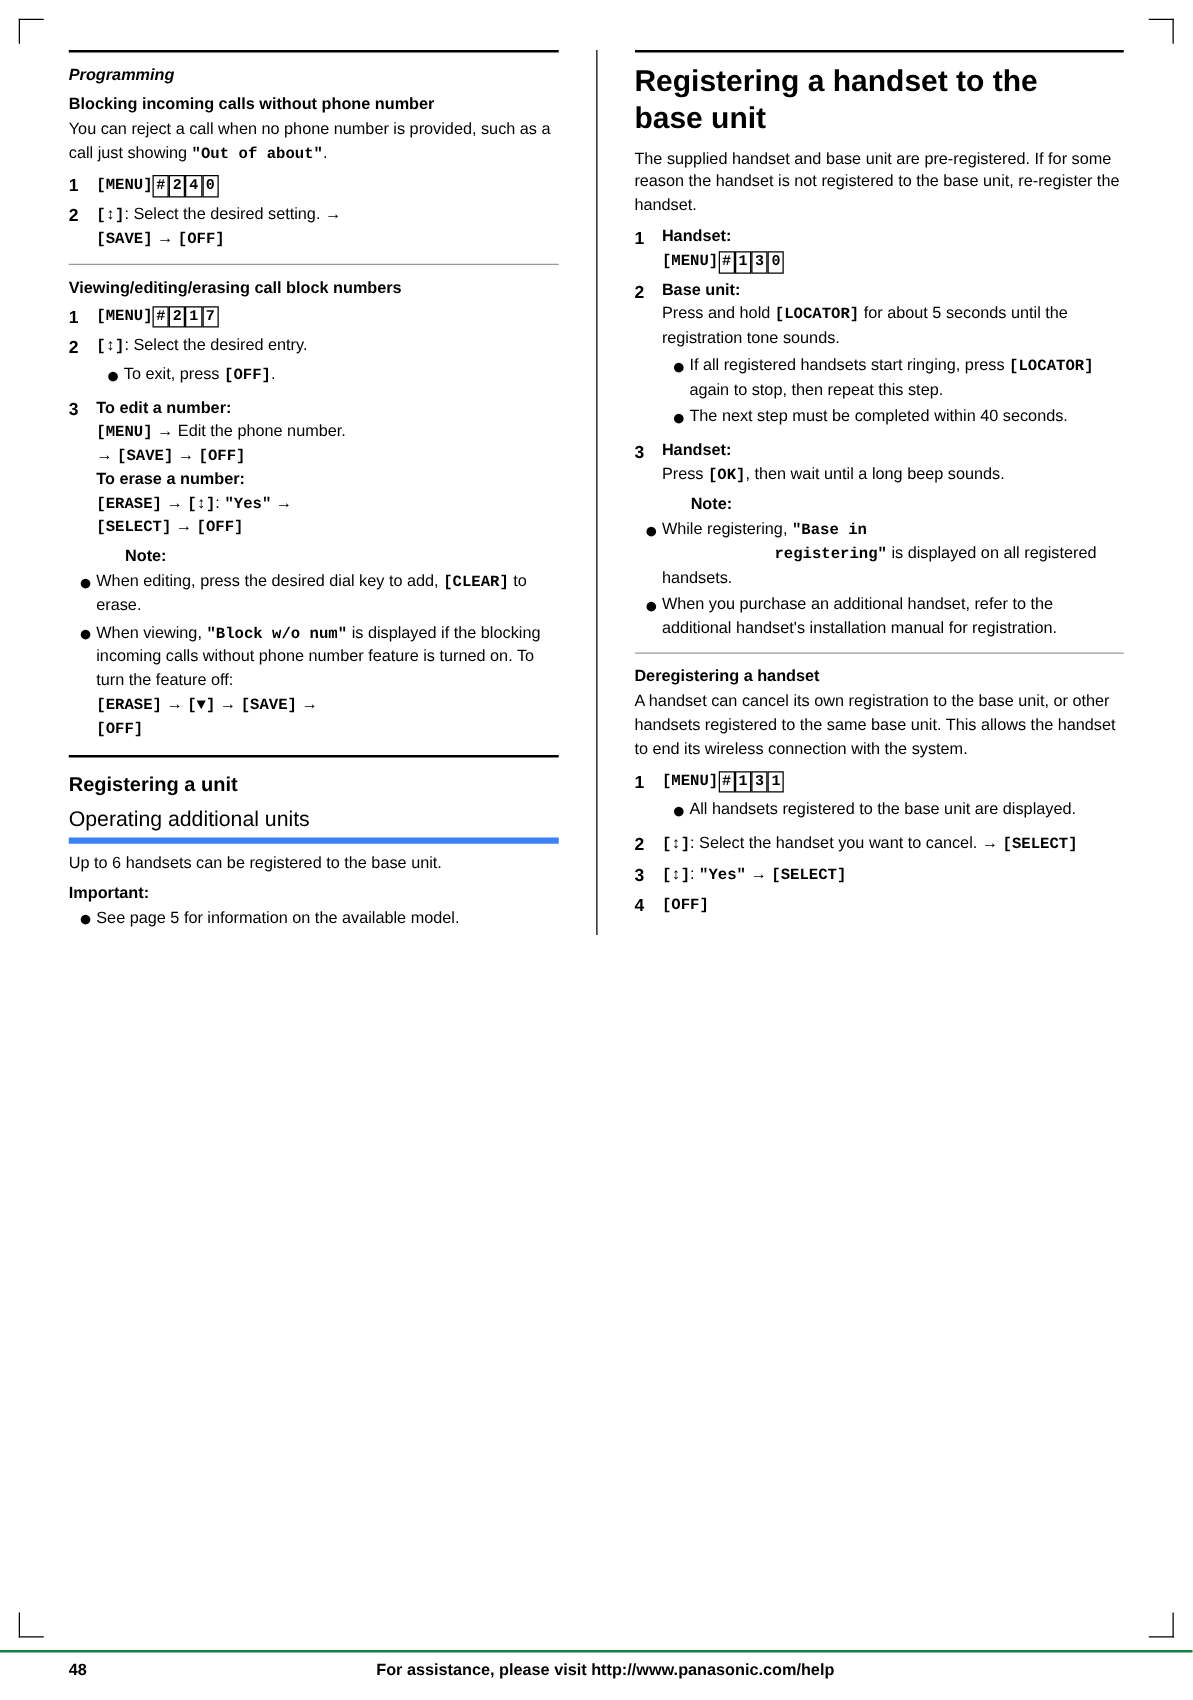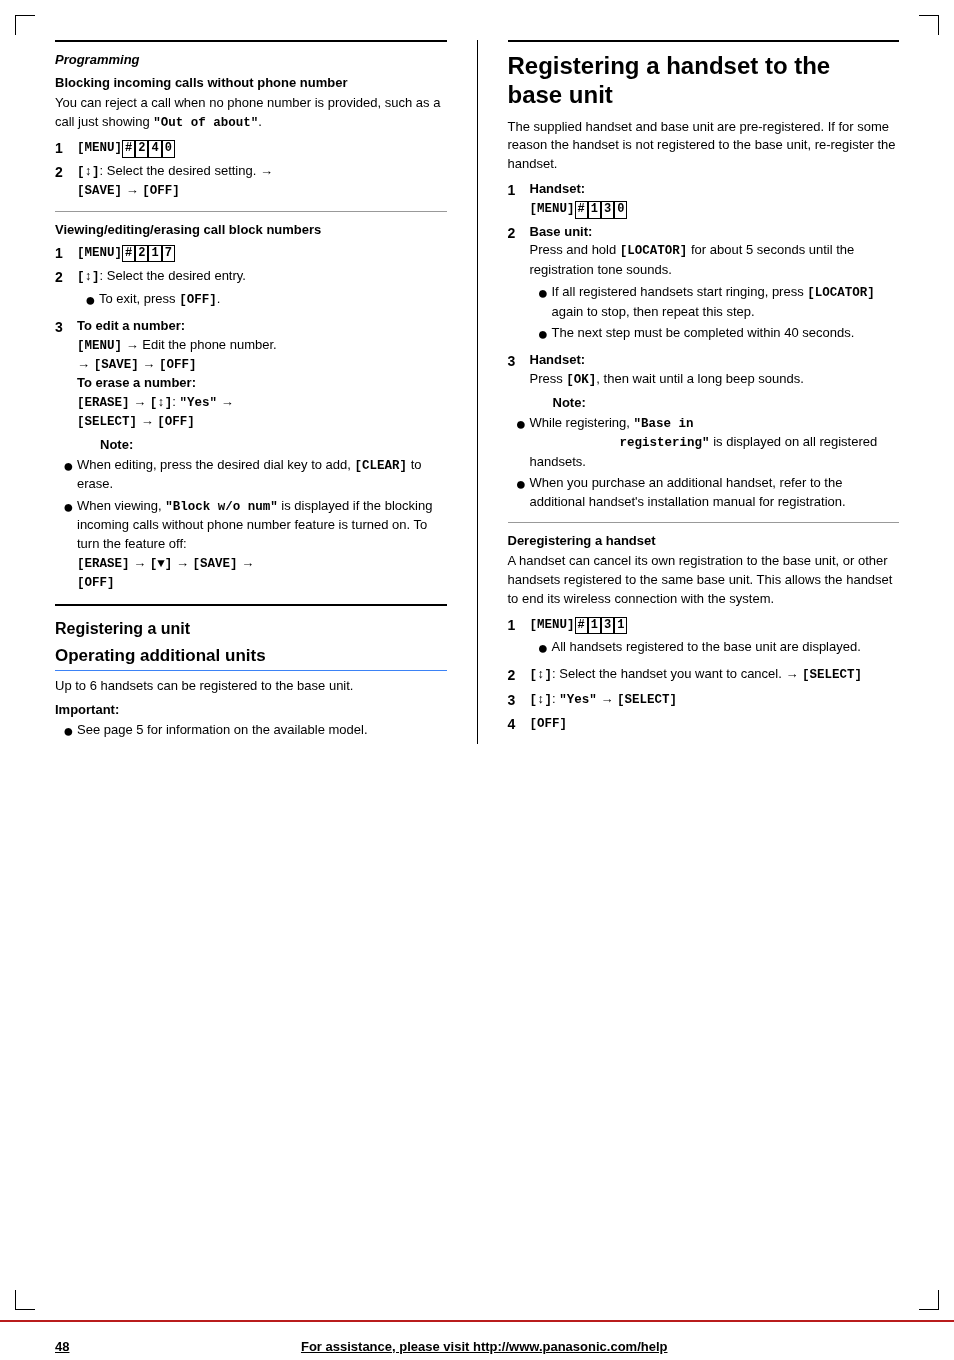--- a/index.html
+++ b/index.html
@@ -143,50 +143,49 @@
       margin: 10px 0;
     }
 
     .big-section-title {
       font-size: 16px;
       font-weight: bold;
       margin: 14px 0 8px 0;
     }
     .medium-section-title {
       font-size: 17px;
-      font-weight: bold;
+      font-weight: normal;
       margin-bottom: 6px;
-      border-bottom: 1px solid #3b82f6;
+      border-bottom: 5px solid #3b82f6;
       padding-bottom: 4px;
     }
     .right-big-title {
       font-size: 24px;
       font-weight: bold;
       line-height: 1.2;
       margin-bottom: 8px;
     }
     .important-label {
       font-weight: bold;
       font-size: 13px;
       margin-top: 6px;
       margin-bottom: 2px;
     }
 
     .bottom-bar {
       position: absolute;
       bottom: 0;
       left: 0;
       right: 0;
-      border-top: 2px solid #b91c1c;
+      border-top: 2px solid #15803d;
       display: flex;
-      align-items: flex-end;
+      align-items: flex-start;
       padding: 6px 55px;
       font-size: 13px;
       height: 40px;
-      text-decoration: underline;
     }
     .page-num {
       font-weight: bold;
       font-size: 13px;
     }
     .bottom-text {
       flex: 1;
       text-align: center;
       font-weight: bold;
       font-size: 13px;

